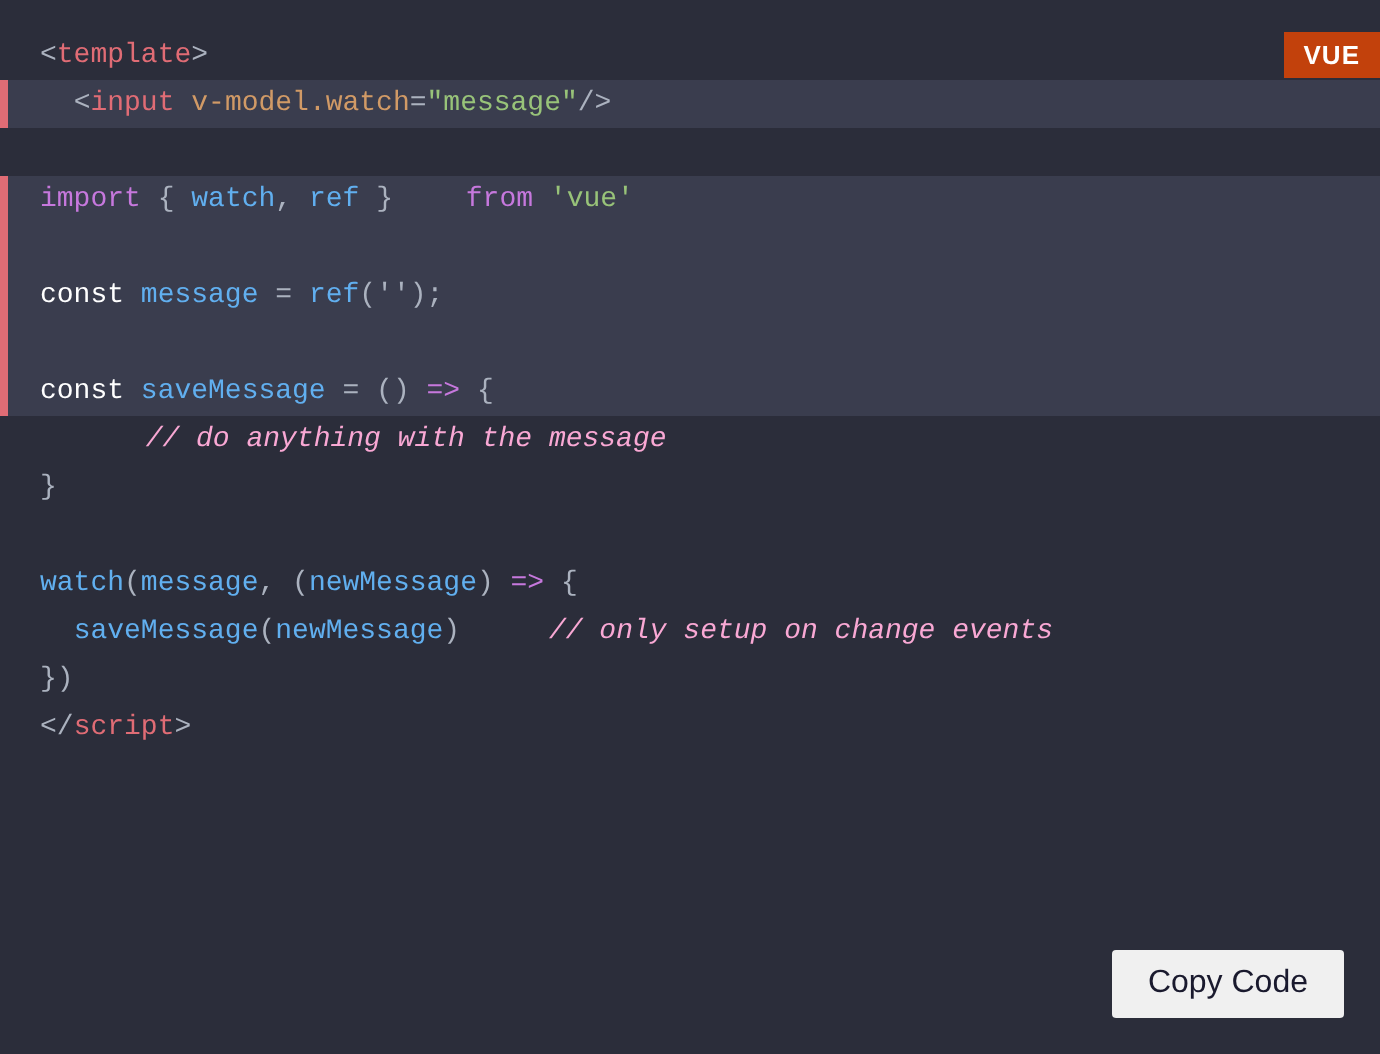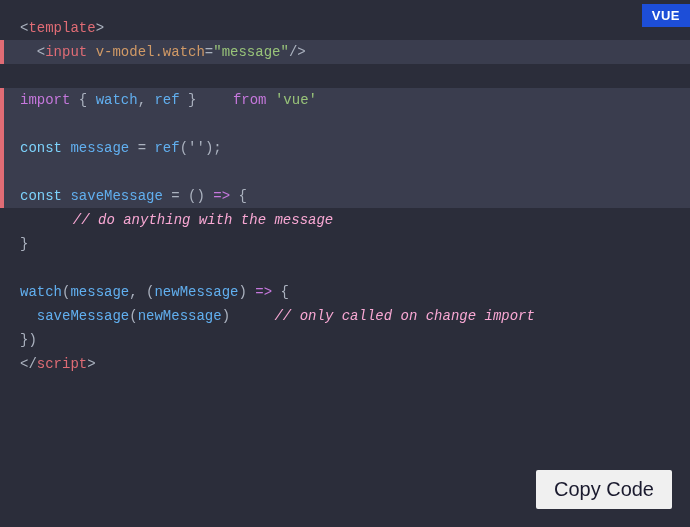--- a/index.html
+++ b/index.html
@@ -18,23 +18,23 @@
       width: 100%;
       height: 100%;
       background: #2b2d3a;
       padding: 16px 0;
       overflow: hidden;
       position: relative;
     }
 
     .vue-badge {
       position: absolute;
-      top: 4px;
+      top: 16px;
       right: 0;
-      background: #1d4ed8;
+      background: #c2410c;
       color: white;
       font-family: Arial, sans-serif;
       font-weight: bold;
       font-size: 13px;
       padding: 4px 10px;
       z-index: 10;
       letter-spacing: 0.5px;
     }
 
     .code-line {
@@ -70,35 +70,35 @@
     .c-tag { color: #e06c75; }
     .c-bracket { color: #abb2bf; }
     .c-attr { color: #d19a66; }
     .c-string { color: #98c379; }
     .c-default { color: #abb2bf; }
     .c-comment { color: #f9a8d4; font-style: italic; margin-left: 36px; }
     .c-func { color: #61afef; }
     .c-import { color: #c678dd; }
     .c-from { color: #c678dd; margin-left: 28px; }
     .c-vue-module { color: #98c379; }
-    .c-const { color: #7dd3fc; }
+    .c-const { color: #ffffff; }
     .c-name { color: #61afef; }
     .c-arrow { color: #c678dd; }
     .c-ref { color: #61afef; }
     .c-watch { color: #61afef; }
 
     .copy-btn {
       position: absolute;
       bottom: 18px;
       right: 18px;
       background: #f0f0f0;
       color: #1a1a2e;
       border: none;
       padding: 8px 18px;
-      font-size: 20px;
+      font-size: 16px;
       font-family: Arial, sans-serif;
       cursor: pointer;
       border-radius: 2px;
       font-weight: 500;
     }
   </style>
 </head>
 <body>
 
 <div class="code-container">
@@ -148,21 +148,21 @@
       <div class="code-line">
         <div class="line-highlight-bar empty"></div>
         <span class="line-content">&nbsp;</span>
       </div>
       <div class="code-line">
         <div class="line-highlight-bar empty"></div>
         <span class="line-content"><span class="c-watch">watch</span><span class="c-default">(</span><span class="c-name">message</span><span class="c-default">, (</span><span class="c-name">newMessage</span><span class="c-default">) </span><span class="c-arrow">=&gt;</span><span class="c-default"> {</span></span>
       </div>
       <div class="code-line">
         <div class="line-highlight-bar empty"></div>
-        <span class="line-content"><span class="c-default">  </span><span class="c-func">saveMessage</span><span class="c-default">(</span><span class="c-name">newMessage</span><span class="c-default">) </span><span class="c-comment">// only called on change import</span></span>
+        <span class="line-content"><span class="c-default">  </span><span class="c-func">saveMessage</span><span class="c-default">(</span><span class="c-name">newMessage</span><span class="c-default">) </span><span class="c-comment">// only setup on change events</span></span>
       </div>
       <div class="code-line">
         <div class="line-highlight-bar empty"></div>
         <span class="line-content"><span class="c-default">})</span></span>
       </div>
       <div class="code-line">
         <div class="line-highlight-bar empty"></div>
         <span class="line-content"><span class="c-bracket">&lt;/</span><span class="c-tag">script</span><span class="c-bracket">&gt;</span></span>
       </div>
     </div>

